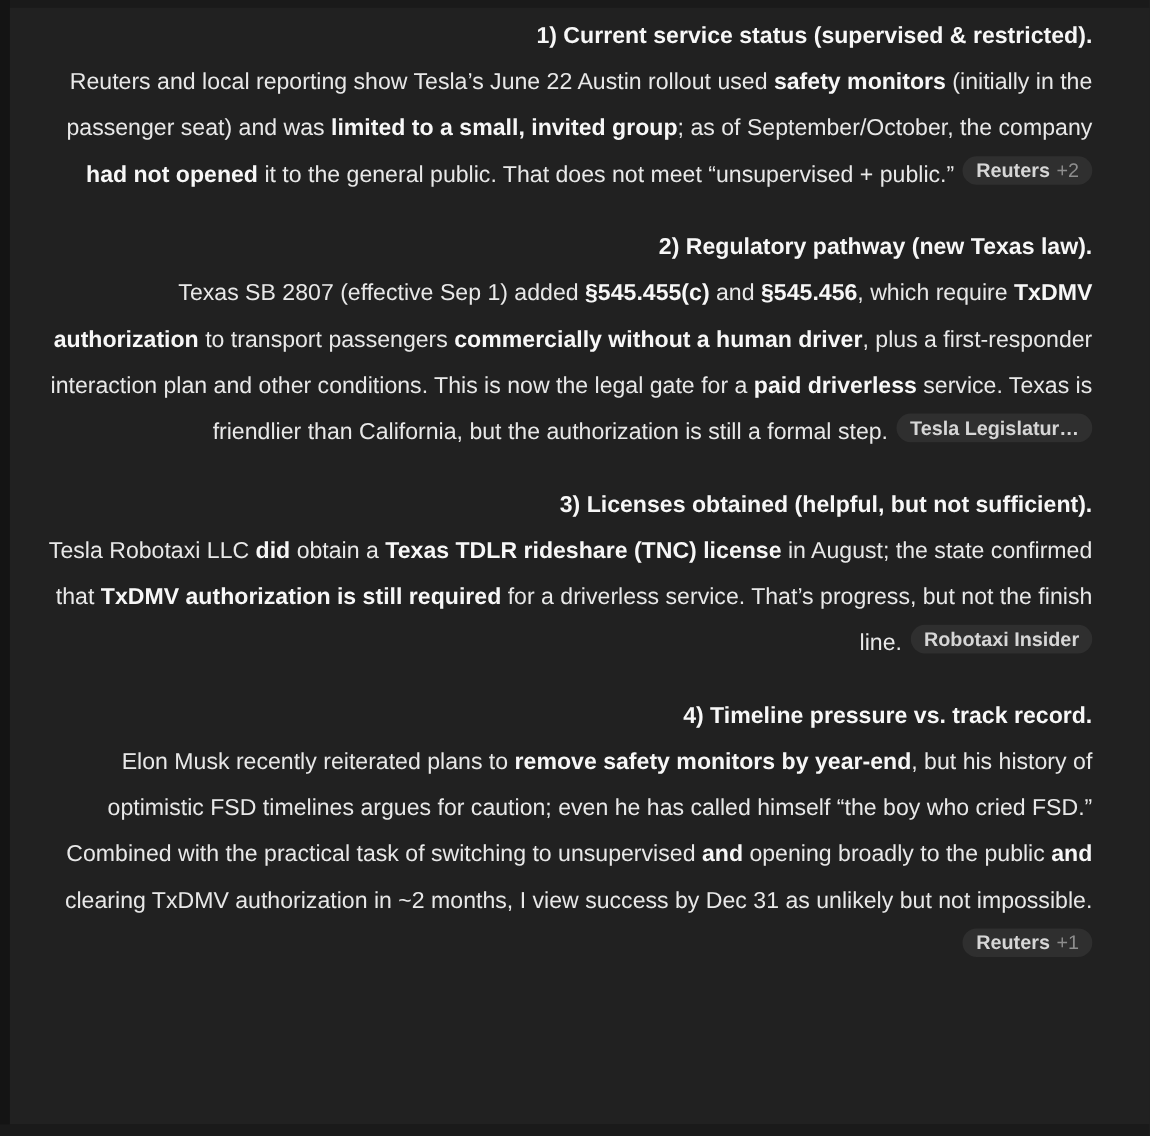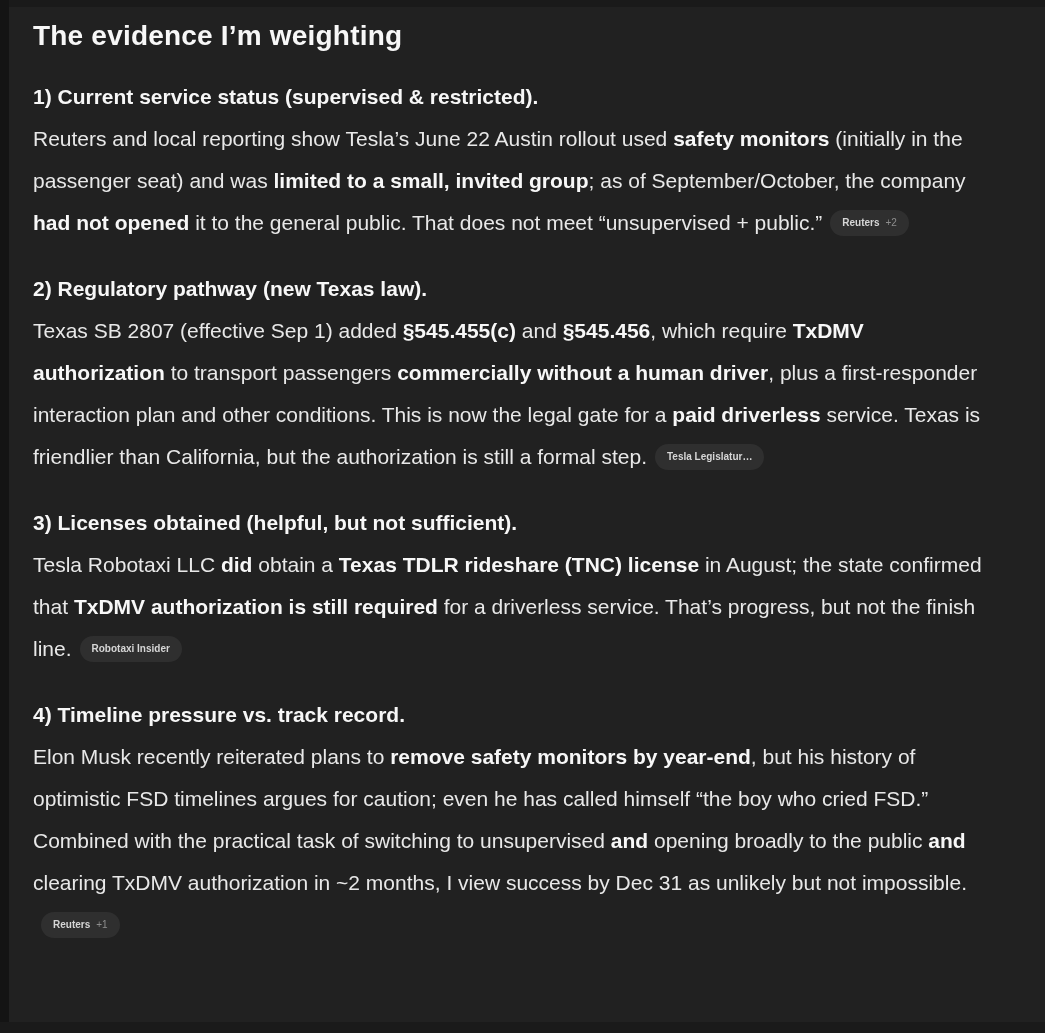--- a/index.html
+++ b/index.html
@@ -48,36 +48,37 @@
     color: var(--bold);
     margin: 8px 0 24px 0;
     letter-spacing: 0.2px;
   }
   .section {
     font-size: 21px;
     line-height: 42px;
     font-weight: 400;
     color: var(--text);
     margin: 0 0 24px 0;
+    text-align: right;
   }
   .heading,
   .rich-bold {
     font-weight: 700;
     color: var(--bold);
   }
   .pill {
     display: inline-flex;
     align-items: center;
     gap: 6px;
     background: var(--pill-bg);
     border-radius: 14px;
     padding: 0 12px;
     height: 26px;
     line-height: 26px;
-    font-size: 10px;
+    font-size: 18px;
     font-weight: 600;
     color: var(--pill-text);
     white-space: nowrap;
     vertical-align: baseline;
     position: relative;
     top: -4px;
     margin-left: 8px;
     cursor: pointer;
   }
   .pill-count {
@@ -85,21 +86,20 @@
     font-weight: 400;
   }
 </style>
 </head>
 <body>
 
 <div class="top-edge"></div>
 <div class="left-edge"></div>
 
 <div class="content">
-  <h2 class="title">The evidence I’m weighting</h2>
   <div id="sections">
       <p class="section"><strong class="heading">1) Current service status (supervised &amp; restricted).</strong><br><span class="rich-text">Reuters and local reporting show Tesla’s June 22 Austin rollout used </span><b class="rich-bold">safety monitors</b><span class="rich-text"> (initially in the passenger seat) and was </span><b class="rich-bold">limited to a small, invited group</b><span class="rich-text">; as of September/October, the company </span><b class="rich-bold">had not opened</b><span class="rich-text"> it to the general public. That does not meet “unsupervised + public.”</span><span class="pill">
           <span class="pill-label">Reuters</span>
           <span class="pill-count">+2</span>
         </span></p>
       <p class="section"><strong class="heading">2) Regulatory pathway (new Texas law).</strong><br><span class="rich-text">Texas SB 2807 (effective Sep 1) added </span><b class="rich-bold">§545.455(c)</b><span class="rich-text"> and </span><b class="rich-bold">§545.456</b><span class="rich-text">, which require </span><b class="rich-bold">TxDMV authorization</b><span class="rich-text"> to transport passengers </span><b class="rich-bold">commercially without a human driver</b><span class="rich-text">, plus a first-responder interaction plan and other conditions. This is now the legal gate for a </span><b class="rich-bold">paid driverless</b><span class="rich-text"> service. Texas is friendlier than California, but the authorization is still a formal step.</span><span class="pill">
           <span class="pill-label">Tesla Legislatur…</span>
         </span></p>
       <p class="section"><strong class="heading">3) Licenses obtained (helpful, but not sufficient).</strong><br><span class="rich-text">Tesla Robotaxi LLC </span><b class="rich-bold">did</b><span class="rich-text"> obtain a </span><b class="rich-bold">Texas TDLR rideshare (TNC) license</b><span class="rich-text"> in August; the state confirmed that </span><b class="rich-bold">TxDMV authorization is still required</b><span class="rich-text"> for a driverless service. That’s progress, but not the finish line.</span><span class="pill">
           <span class="pill-label">Robotaxi Insider</span>

